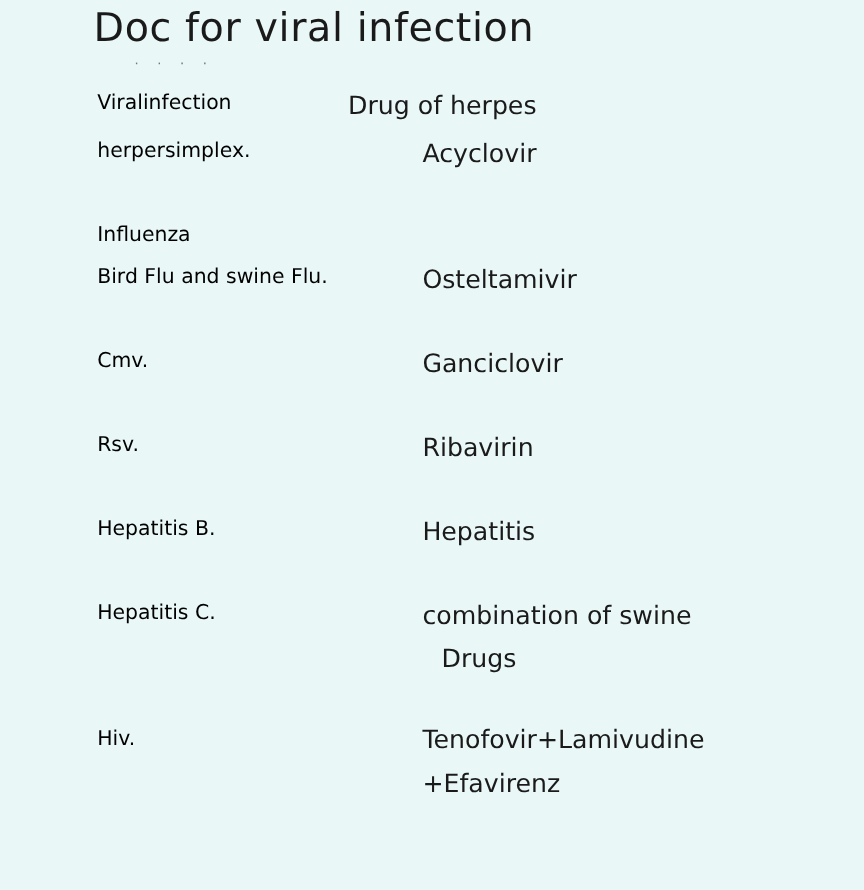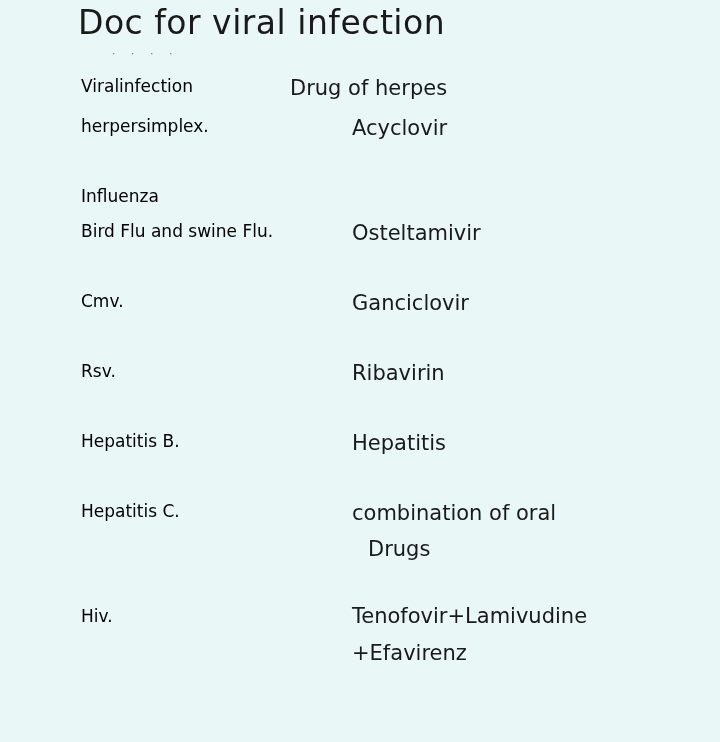--- a/index.html
+++ b/index.html
@@ -120,21 +120,21 @@
       <div class="cell-right indented2" style="top:0px;">Ribavirin</div>
     </div>
 
     <div class="row" style="height:70px;">
       <div class="cell-left" style="top:0px;">Hepatitis B.</div>
       <div class="cell-right indented2" style="top:0px;">Hepatitis</div>
     </div>
 
     <div class="row" style="height:105px;">
       <div class="cell-left" style="top:0px;">Hepatitis C.</div>
-      <div class="cell-right indented2" style="top:0px;">combination of oral</div>
+      <div class="cell-right indented2" style="top:0px;">combination of swine</div>
       <div class="cont-right" style="top:36px;margin-left:16px;">Drugs</div>
     </div>
 
     <div class="row" style="height:100px;">
       <div class="cell-left" style="top:0px;">Hiv.</div>
       <div class="cell-right indented2" style="top:-2px;">Tenofovir+Lamivudine</div>
       <div class="cont-right" style="top:35px;">+Efavirenz</div>
     </div>
 
   </div>

